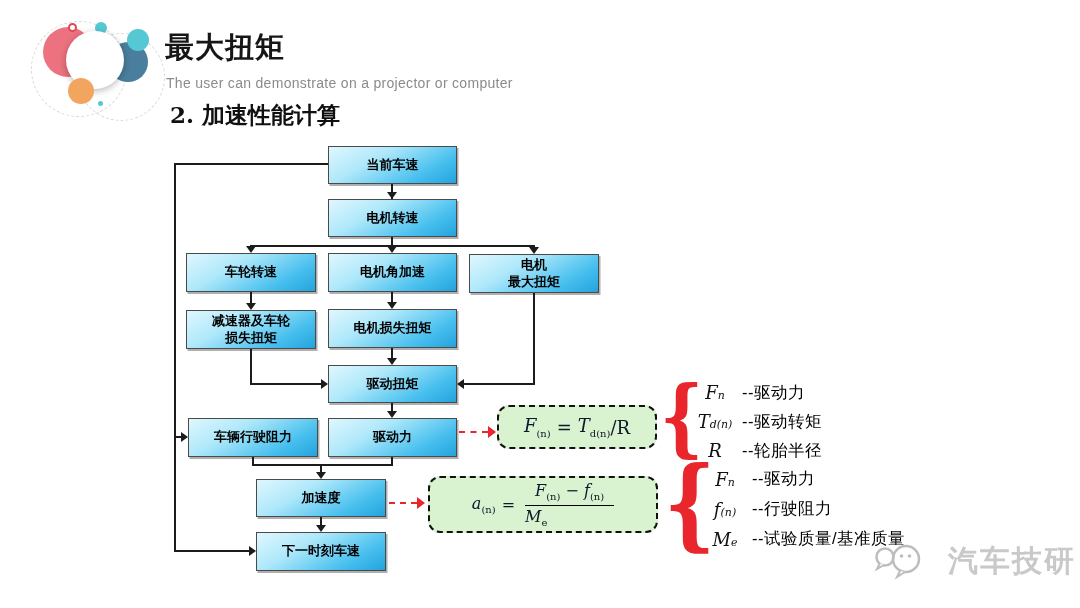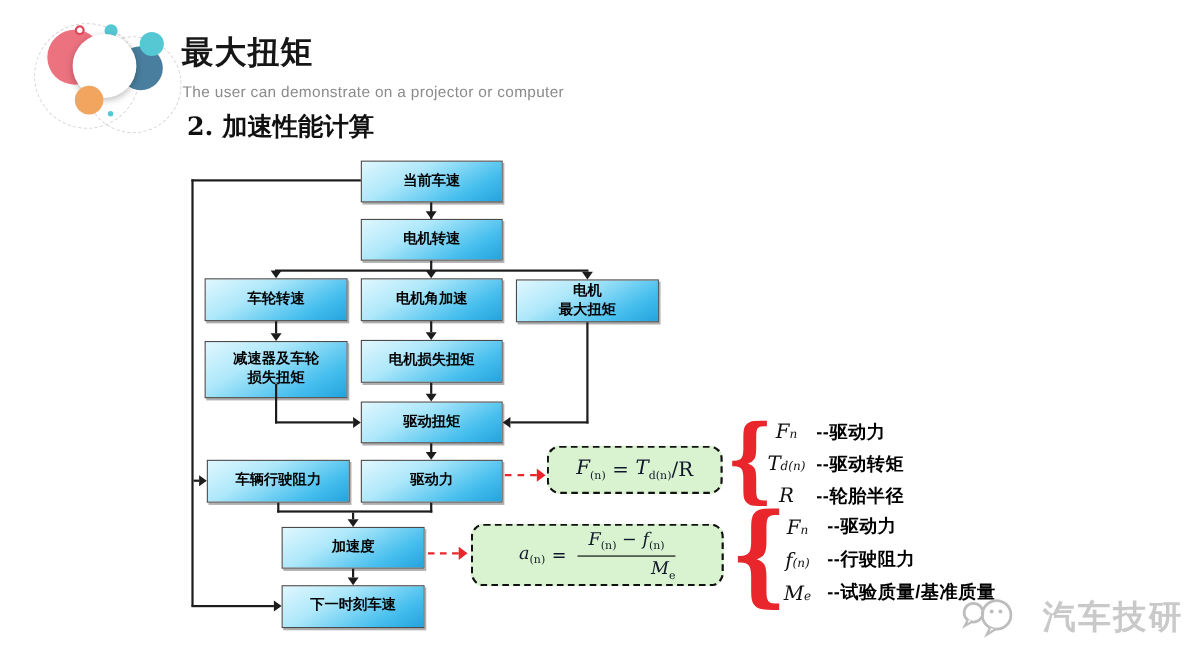--- a/index.html
+++ b/index.html
@@ -42,34 +42,34 @@
   .reddash{position:absolute;border-top:2.5px dashed #e8262b;}
   .arr.rr{border-width:6px 0 6px 8px;border-left-color:#e8262b;}
 
   
   .fbox{position:absolute;display:flex;align-items:center;justify-content:center;
         background:#d9f2cf;border:2.5px dashed #111;border-radius:12px;box-sizing:border-box;
         font-family:"DejaVu Serif",serif;color:#0f172a;}
   .fsym i{font-style:italic;}
   .fbox sub{font-size:10px;}
   .feq{padding:0 6px;}
-  .frac{display:inline-flex;flex-direction:column;align-items:flex-end;margin-left:4px;}
+  .frac{display:inline-flex;flex-direction:column;align-items:flex-start;margin-left:4px;}
   .frac .num{border-bottom:1.5px solid #000;padding:0 10px 2px;}
   .frac .den{padding-top:1px;}
 
   
   .brace{position:absolute;color:#e8262b;font-family:"DejaVu Serif",serif;font-weight:700;
          transform:scaleX(.8);transform-origin:left center;}
   .legend{position:absolute;}
   .lrow{display:flex;align-items:center;}
   .symcol{display:inline-flex;justify-content:center;align-items:baseline;width:46px;
           font-family:"DejaVu Serif",serif;font-size:18px;}
   .symcol i{font-style:italic;}
   .symcol sub{font-size:11px;font-style:italic;}
-  .ldesc{font-size:16.5px;font-weight:700;color:#000;margin-left:4px;letter-spacing:.5px;}
+  .ldesc{font-size:16.5px;font-weight:400;color:#000;margin-left:4px;letter-spacing:.5px;}
 
   
   .wm{position:absolute;left:872px;top:540px;display:flex;align-items:center;}
   .wm-text{font-size:30px;font-weight:600;color:#c9c9c9;letter-spacing:2px;margin-left:20px;}
 </style>
 </head>
 <body>
 
 <div class="slide">
 
@@ -88,21 +88,21 @@
   <div class="title">最大扭矩</div>
   <div class="subtitle">The user can demonstrate on a projector or computer</div>
   <div class="section">2. 加速性能计算</div>
 
   <div class="node" style="left:328px;top:146px;width:129px;height:38px;">当前车速</div>
   <div class="node" style="left:328px;top:199px;width:129px;height:38px;">电机转速</div>
   <div class="node" style="left:186px;top:253px;width:130px;height:39px;">车轮转速</div>
   <div class="node" style="left:469px;top:254px;width:130px;height:39px;">电机
 最大扭矩</div>
   <div class="node" style="left:328px;top:253px;width:129px;height:39px;">电机角加速</div>
-  <div class="node" style="left:186px;top:310px;width:130px;height:52px;">减速器及车轮
+  <div class="node" style="left:186px;top:310px;width:130px;height:39px;">减速器及车轮
 损失扭矩</div>
   <div class="node" style="left:328px;top:309px;width:129px;height:39px;">电机损失扭矩</div>
   <div class="node" style="left:328px;top:365px;width:129px;height:38px;">驱动扭矩</div>
   <div class="node" style="left:188px;top:418px;width:130px;height:39px;">车辆行驶阻力</div>
   <div class="node" style="left:328px;top:418px;width:129px;height:39px;">驱动力</div>
   <div class="node" style="left:256px;top:479px;width:130px;height:38px;">加速度</div>
   <div class="node" style="left:256px;top:532px;width:130px;height:39px;">下一时刻车速</div>
 
   <div class="ln" style="left:391px;top:184px;width:2px;height:15px;"></div>
   <div class="arr d" style="left:387px;top:192px;"></div>

